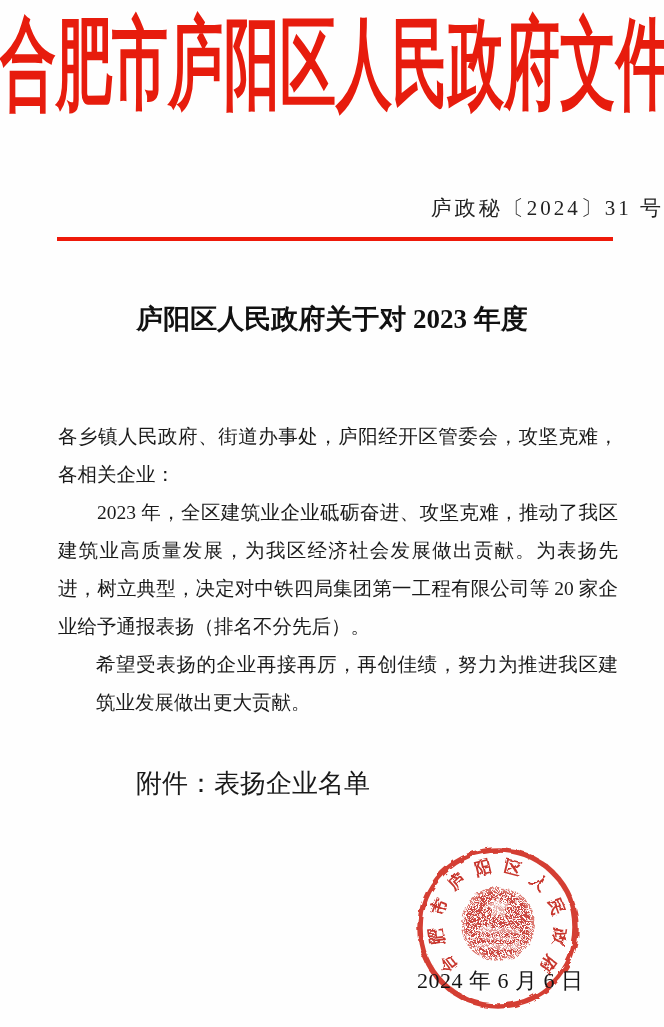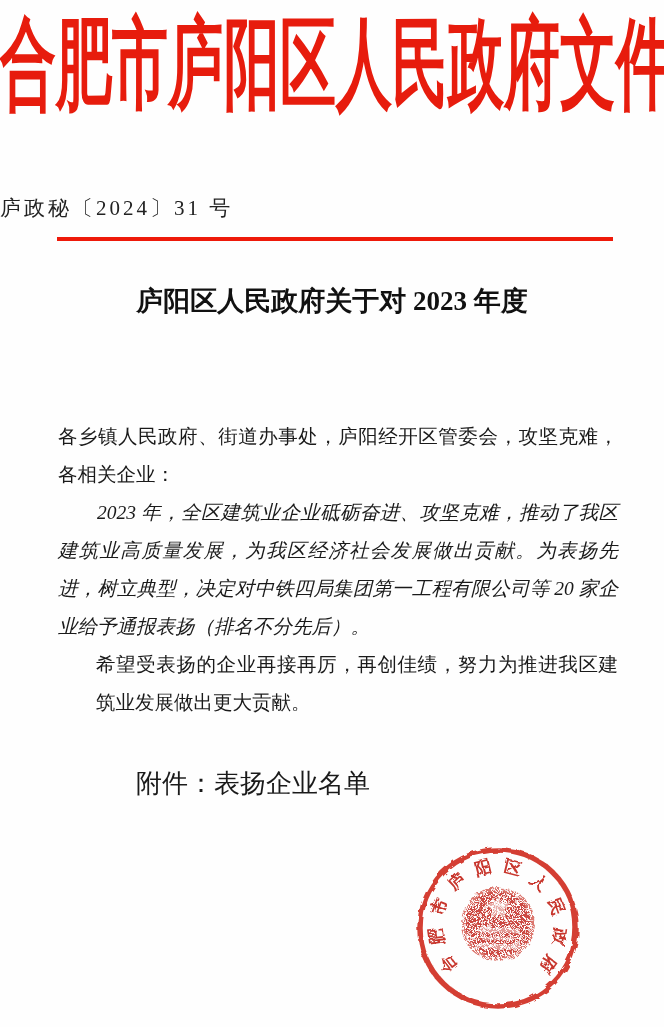--- a/index.html
+++ b/index.html
@@ -29,40 +29,40 @@
     transform-origin: center top;
     letter-spacing: 0px;
   }
 
   
   .doc-number {
     position: absolute;
     top: 194px;
     left: 0;
     width: 100%;
-    text-align: left;
+    text-align: right;
     font-size: 21px;
     letter-spacing: 3px;
     color: #222222;
   }
 
   
   .red-rule {
     position: absolute;
     top: 237px;
     left: 57px;
     width: 556px;
     height: 4px;
     background: #ee1a0a;
   }
 
   
   .doc-title {
     position: absolute;
-    top: 281px;
+    top: 299px;
     left: 0;
     width: 100%;
     text-align: center;
     font-size: 27px;
     font-weight: bold;
     line-height: 40px;
     color: #111111;
   }
 
   
@@ -70,21 +70,21 @@
     position: absolute;
     top: 418px;
     left: 58px;
     width: 560px;
     font-size: 19.5px;
     line-height: 38px;
     text-align: justify;
     color: #1a1a1a;
   }
   .body-block p { margin: 0; padding: 0; }
-  .para-indent { text-indent: 2em; font-style: italic; }
+  .para-indent { text-indent: 2em; }
   .para-block-indent { margin-left: 38px !important; }
 
   
   .attachment {
     position: absolute;
     top: 769px;
     left: 136px;
     font-size: 26px;
     line-height: 30px;
     color: #1a1a1a;
@@ -176,14 +176,15 @@
         <circle cx="86" cy="82" r="37" fill="#cc3a2f" opacity="0.75"></circle>
         <circle cx="86" cy="82" r="33" fill="#c5342a" opacity="0.85"></circle>
         <polygon points="86,52 89.4,61.6 99.5,61.8 91.5,67.9 94.4,77.6 86,71.8 77.6,77.6 80.5,67.9 72.5,61.8 82.6,61.6" fill="#ffffff" opacity="0.55"></polygon>
         <rect x="66" y="86" width="40" height="4.5" fill="#ffffff" opacity="0.45"></rect>
         <rect x="70" y="94" width="32" height="4" fill="#ffffff" opacity="0.4"></rect>
         <rect x="63" y="102" width="46" height="5" fill="#ffffff" opacity="0.45"></rect>
       </g>
     </g>
   </svg>
 
+  <div class="issue-date">2024 年 6 月 6 日</div>
 
 </div>
 
 </body></html>

